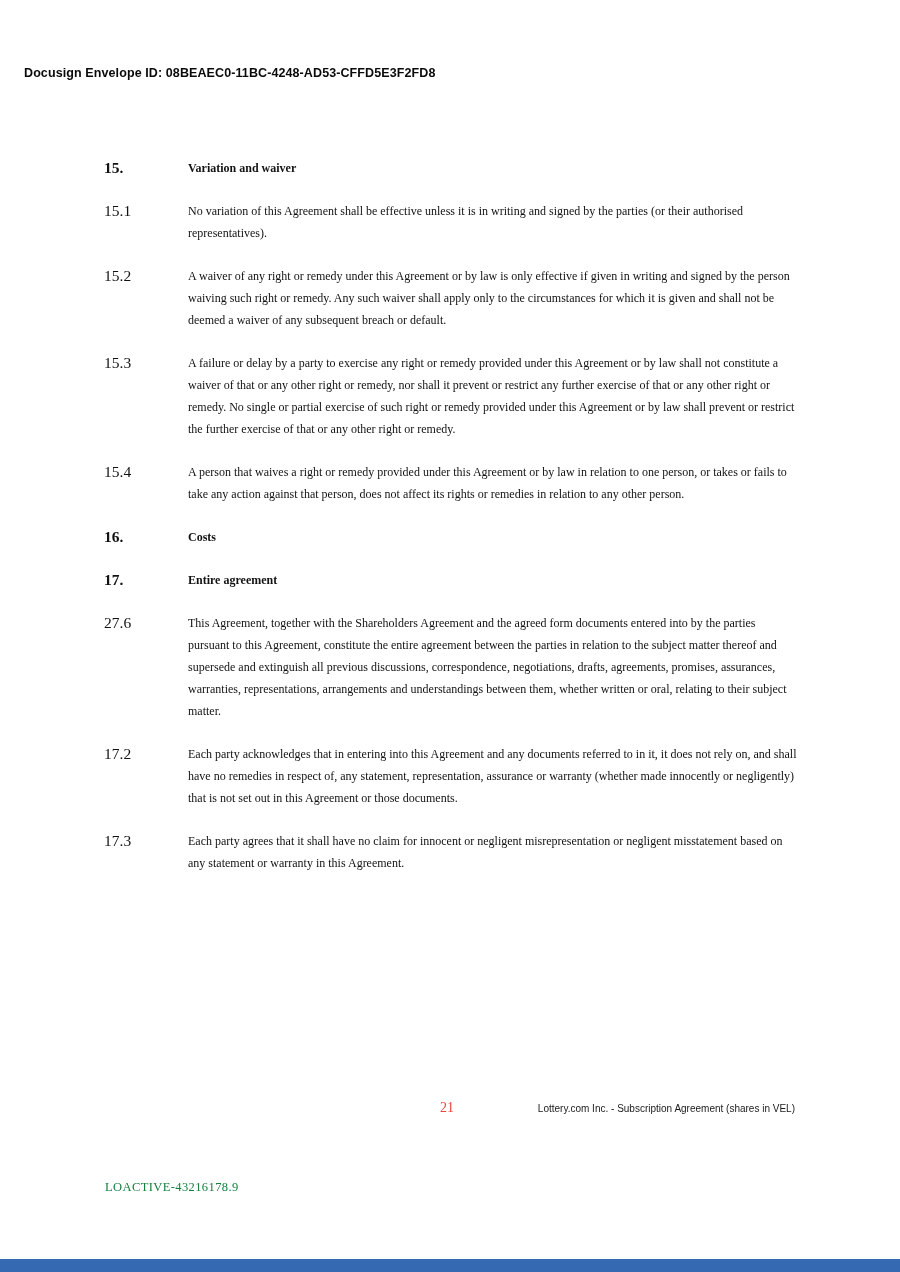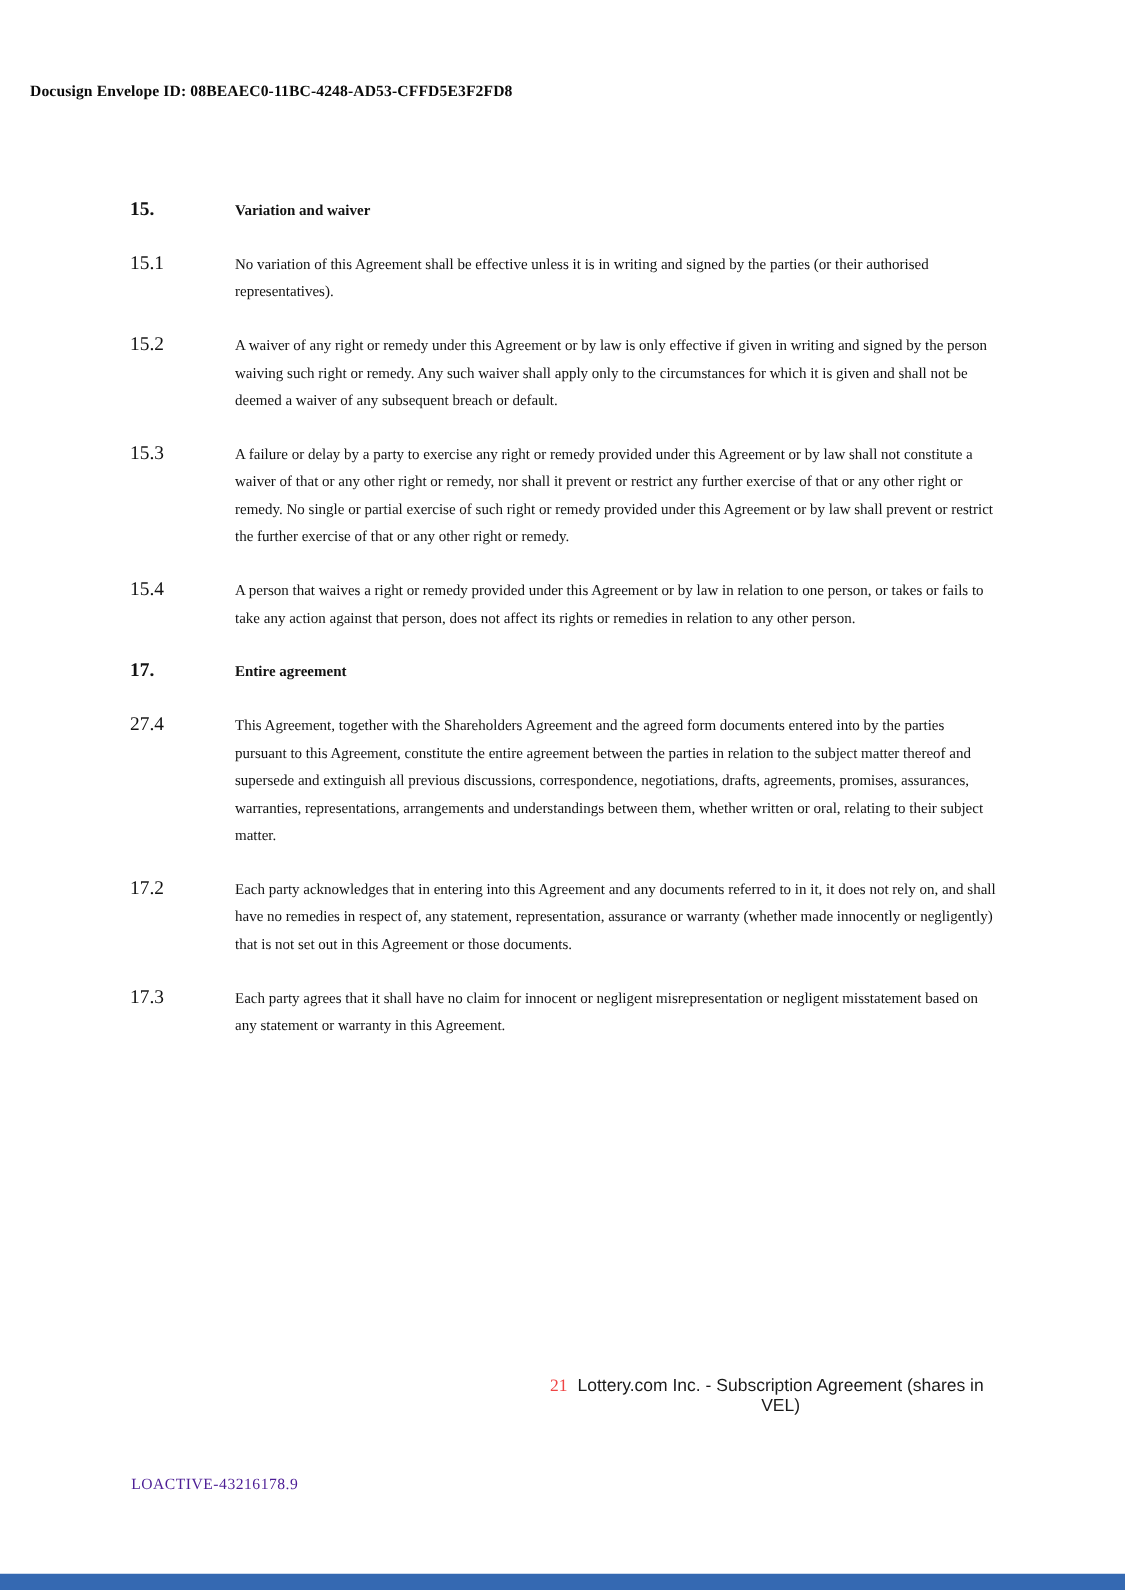--- a/index.html
+++ b/index.html
@@ -2,43 +2,43 @@
 <html><head>
 <meta charset="utf-8">
 <style>
   html,body{margin:0;padding:0;}
   body{
     width:900px;height:1272px;position:relative;background:#ffffff;overflow:hidden;
     font-family:"Liberation Serif","DejaVu Serif",serif;color:#121212;
   }
   .envelope-line{
     position:absolute;top:66px;left:24px;
-    font-family:Liberation Serif, serif;
+    font-family:Liberation Sans, sans-serif;
     font-size:12.5px;font-weight:bold;letter-spacing:.1px;color:#0a0a0a;
   }
   .doc-body{
     position:absolute;top:157px;left:104px;width:694px;
   }
   .block{display:flex;align-items:flex-start;margin-bottom:21px;gap:30px;}
   .block .num{flex:0 0 54px;font-size:15.5px;line-height:22px;}
   .block .txt{flex:1 1 auto;font-size:12px;line-height:22px;text-align:left;}
   .block.heading{margin-top:0;margin-bottom:21px;}
   .block.heading .num,.block.heading .txt{font-weight:bold;}
   .page-footer{
     position:absolute;top:1100px;left:440px;right:105px;
     display:flex;justify-content:space-between;align-items:baseline;
   }
   .page-number{font-size:14px;color:#ef4444;}
   .footer-title{
     font-family:"Liberation Sans","DejaVu Sans",sans-serif;
-    font-size:14px;color:#1a1a1a;text-align:center;
+    font-size:10px;color:#1a1a1a;text-align:center;
   }
   .ref-code{
     position:absolute;top:1180px;left:105px;
-    font-size:12.5px;letter-spacing:.4px;color:#4c1d95;
+    font-size:12.5px;letter-spacing:.4px;color:#15803d;
   }
   .bottom-bar{
     position:absolute;left:0;right:0;bottom:0;height:13px;
   }
 </style>
 </head>
 <body>
 
 <div class="envelope-line">Docusign Envelope ID: 08BEAEC0-11BC-4248-AD53-CFFD5E3F2FD8</div>
 
@@ -57,25 +57,29 @@
     </div>
     <div class="block clause">
       <span class="num">15.3</span>
       <span class="txt">A failure or delay by a party to exercise any right or remedy provided under this Agreement or by law shall not constitute a waiver of that or any other right or remedy, nor shall it prevent or restrict any further exercise of that or any other right or remedy. No single or partial exercise of such right or remedy provided under this Agreement or by law shall prevent or restrict the further exercise of that or any other right or remedy.</span>
     </div>
     <div class="block clause">
       <span class="num">15.4</span>
       <span class="txt">A person that waives a right or remedy provided under this Agreement or by law in relation to one person, or takes or fails to take any action against that person, does not affect its rights or remedies in relation to any other person.</span>
     </div>
     <div class="block heading">
+      <span class="num">16.</span>
+      <span class="txt">Costs</span>
+    </div>
+    <div class="block heading">
       <span class="num">17.</span>
       <span class="txt">Entire agreement</span>
     </div>
     <div class="block clause">
-      <span class="num">27.4</span>
+      <span class="num">27.6</span>
       <span class="txt">This Agreement, together with the Shareholders Agreement and the agreed form documents entered into by the parties pursuant to this Agreement, constitute the entire agreement between the parties in relation to the subject matter thereof and supersede and extinguish all previous discussions, correspondence, negotiations, drafts, agreements, promises, assurances, warranties, representations, arrangements and understandings between them, whether written or oral, relating to their subject matter.</span>
     </div>
     <div class="block clause">
       <span class="num">17.2</span>
       <span class="txt">Each party acknowledges that in entering into this Agreement and any documents referred to in it, it does not rely on, and shall have no remedies in respect of, any statement, representation, assurance or warranty (whether made innocently or negligently) that is not set out in this Agreement or those documents.</span>
     </div>
     <div class="block clause">
       <span class="num">17.3</span>
       <span class="txt">Each party agrees that it shall have no claim for innocent or negligent misrepresentation or negligent misstatement based on any statement or warranty in this Agreement.</span>
     </div>

